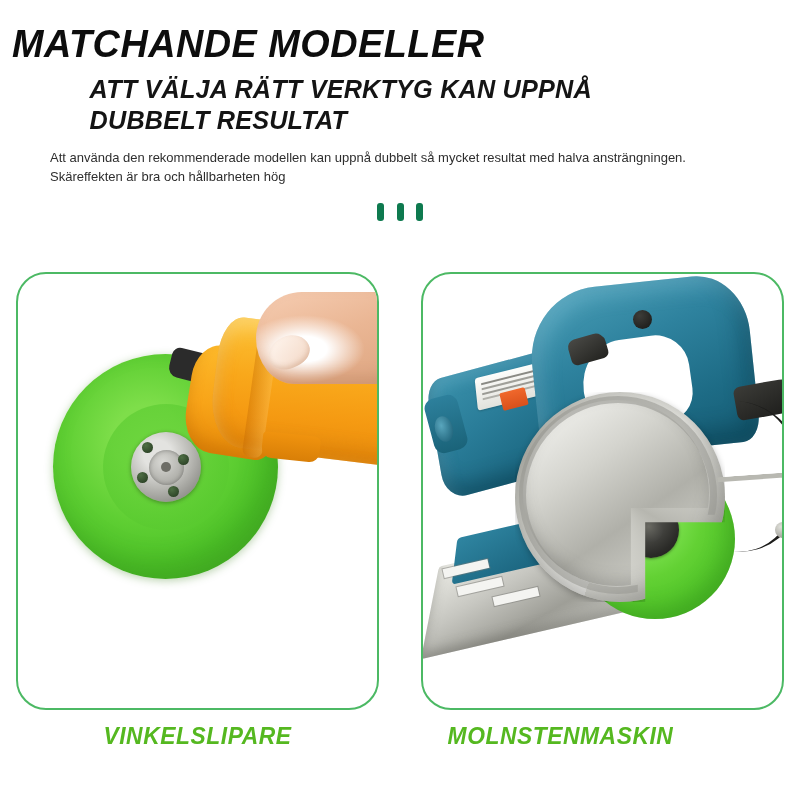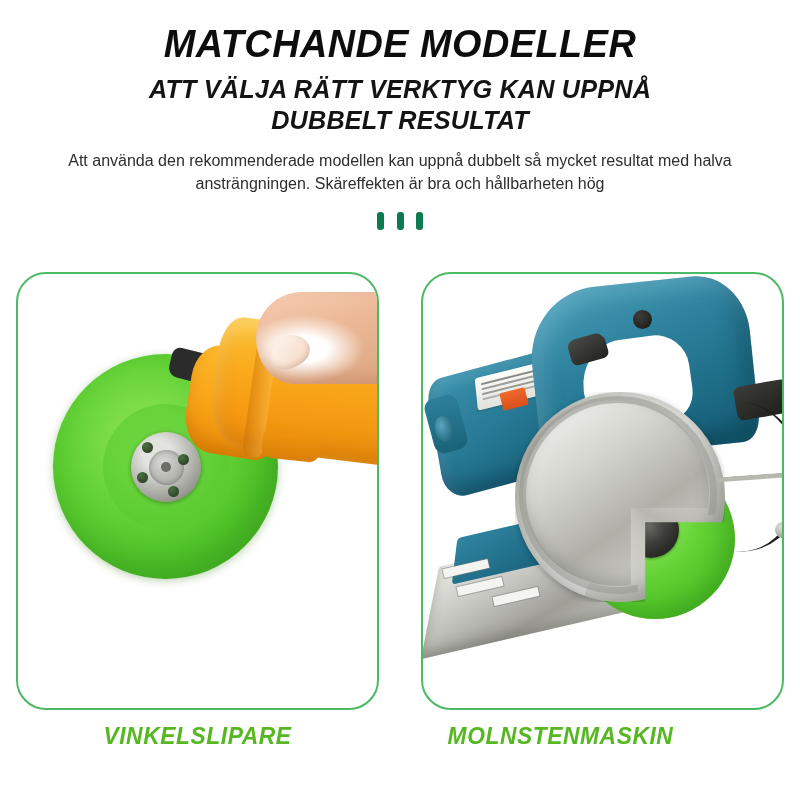--- a/index.html
+++ b/index.html
@@ -6,21 +6,21 @@
   body{
     width:800px;height:800px;
     background:#ffffff;
     font-family:"Liberation Sans","DejaVu Sans",sans-serif;
     overflow:hidden;
     position:relative;
   }
   .page{width:800px;height:800px;position:relative;}
 
   
-  .header{padding-top:24px;text-align:center;}
+  .header{padding-top:24px;}
   .title{
     font-size:39px;
     font-weight:700;
     font-style:italic;
     letter-spacing:0.5px;
     color:#0d0d0d;
     line-height:1.05;
     margin:0;
     transform:scaleX(0.97);
   }
@@ -31,21 +31,21 @@
     font-weight:700;
     font-style:italic;
     color:#141414;
     line-height:1.18;
     letter-spacing:0.2px;
     transform:scaleX(0.97);
   }
   .lead{
     margin:14px auto 0;
     width:700px;
-    font-size:16px;
+    font-size:13px;
     font-weight:400;
     color:#2e2e2e;
     line-height:1.45;
   }
 
   
   .divider{
     margin:16px auto 0;
     width:46px;height:18px;
     display:flex;justify-content:space-between;align-items:center;

